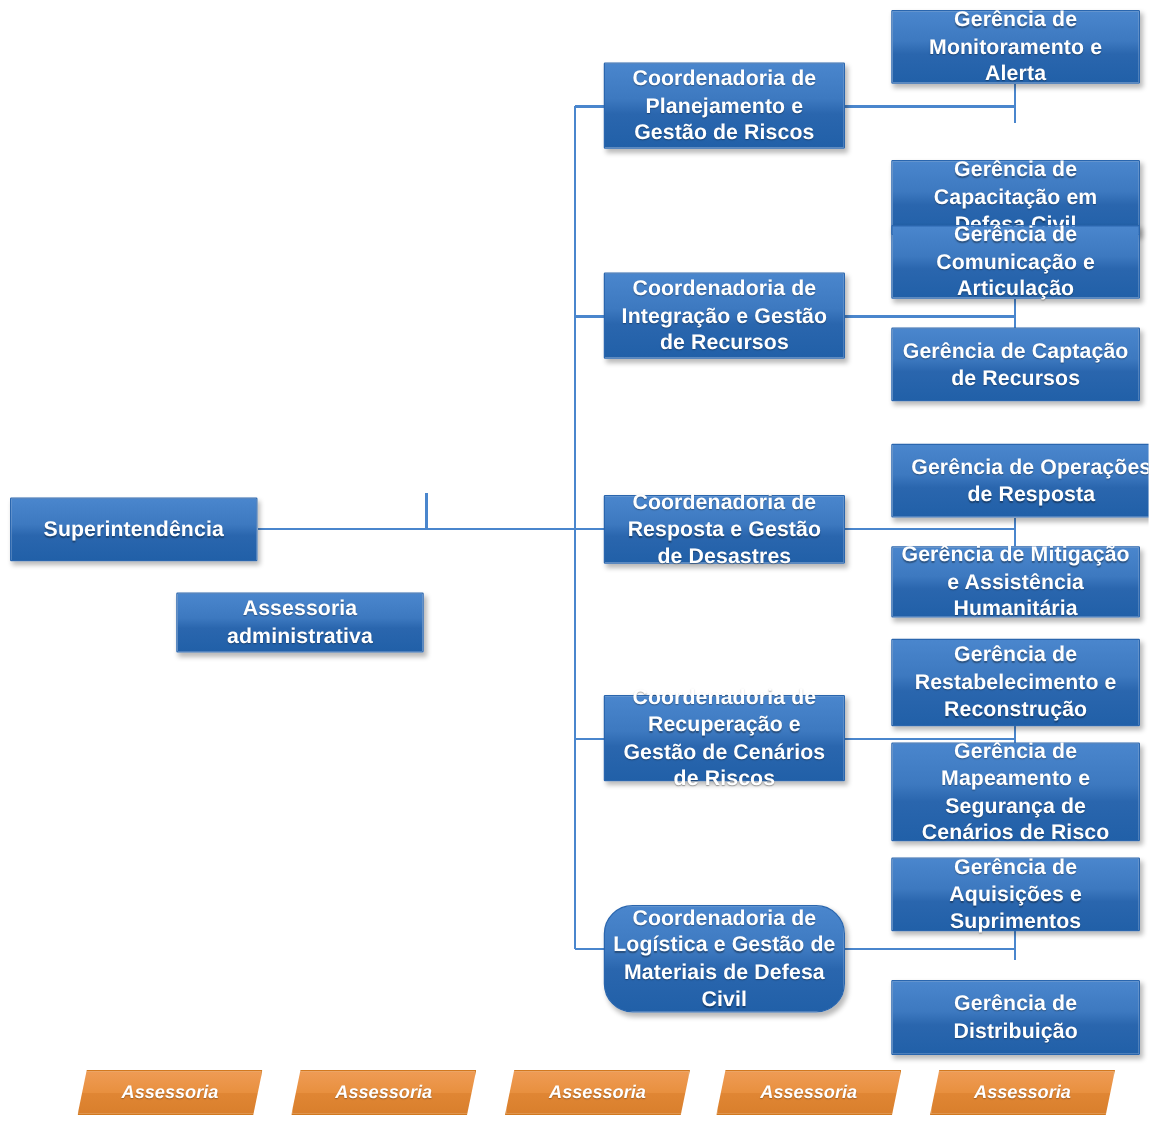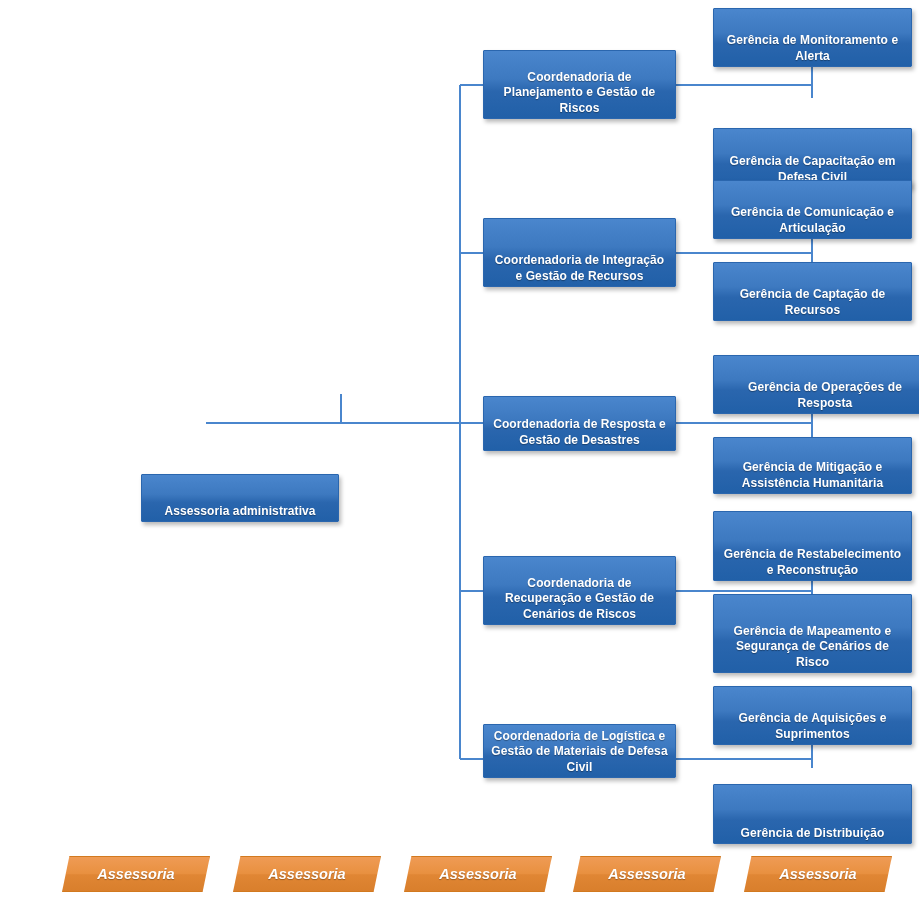--- a/index.html
+++ b/index.html
@@ -26,25 +26,25 @@
     width: 919px;
     height: 915px;
     pointer-events: none;
   }
 
   
   .node {
     position: absolute;
     box-sizing: border-box;
     display: flex;
-    align-items: flex-end;
+    align-items: center;
     justify-content: center;
     text-align: center;
     color: #ffffff;
-    font-size: 12px;
+    font-size: 17px;
     font-weight: bold;
     line-height: 1.28;
     padding: 2px 6px;
     background: linear-gradient(to bottom, #4a86cd 0%, #3d79c0 42%, #2a66ae 60%, #2160a8 100%);
     border: 1px solid #2a66ae;
     border-radius: 1px;
     box-shadow: 2px 3px 4px rgba(0,0,0,0.28);
     text-shadow: 0 1px 1px rgba(0,0,0,0.35);
     letter-spacing: 0.1px;
   }
@@ -103,20 +103,23 @@
       <line x1="812" y1="414" x2="812" y2="437"></line>
 
       <line x1="676" y1="591" x2="812" y2="591"></line>
       <line x1="812" y1="581" x2="812" y2="594"></line>
 
       <line x1="676" y1="759" x2="812" y2="759"></line>
       <line x1="812" y1="745" x2="812" y2="768"></line>
     </g>
   </svg>
 
+  <div class="node" style="left: 8px; top: 398px; width: 198px; height: 51px;">
+    <span>Superintendência</span>
+  </div>
 
 
   <div class="node" style="left: 141px; top: 474px; width: 198px; height: 48px;">
     <span>Assessoria administrativa</span>
   </div>
 
   <div id="branch-layer">
       <div class="node" style="left: 483px; top: 50px; width: 193px; height: 69px;">
         <span>Coordenadoria de Planejamento e Gestão de Riscos</span>
       </div>
@@ -146,21 +149,21 @@
       </div>
       <div class="node" style="left: 483px; top: 556px; width: 193px; height: 69px;">
         <span>Coordenadoria de Recuperação e Gestão de Cenários de Riscos</span>
       </div>
       <div class="node" style="left: 713px; top: 511px; width: 199px; height: 70px;">
         <span>Gerência de Restabelecimento e Reconstrução</span>
       </div>
       <div class="node" style="left: 713px; top: 594px; width: 199px; height: 79px;">
         <span>Gerência de Mapeamento e Segurança de Cenários de Risco</span>
       </div>
-      <div class="node" style="left: 483px; top: 724px; width: 193px; height: 54px;">
+      <div class="node" style="left: 483px; top: 724px; width: 193px; height: 86px; border-radius: 23px;">
         <span>Coordenadoria de Logística e Gestão de Materiais de Defesa Civil</span>
       </div>
       <div class="node" style="left: 713px; top: 686px; width: 199px; height: 59px;">
         <span>Gerência de Aquisições e Suprimentos</span>
       </div>
       <div class="node" style="left: 713px; top: 784px; width: 199px; height: 60px;">
         <span>Gerência de Distribuição</span>
       </div>
     </div>
 

